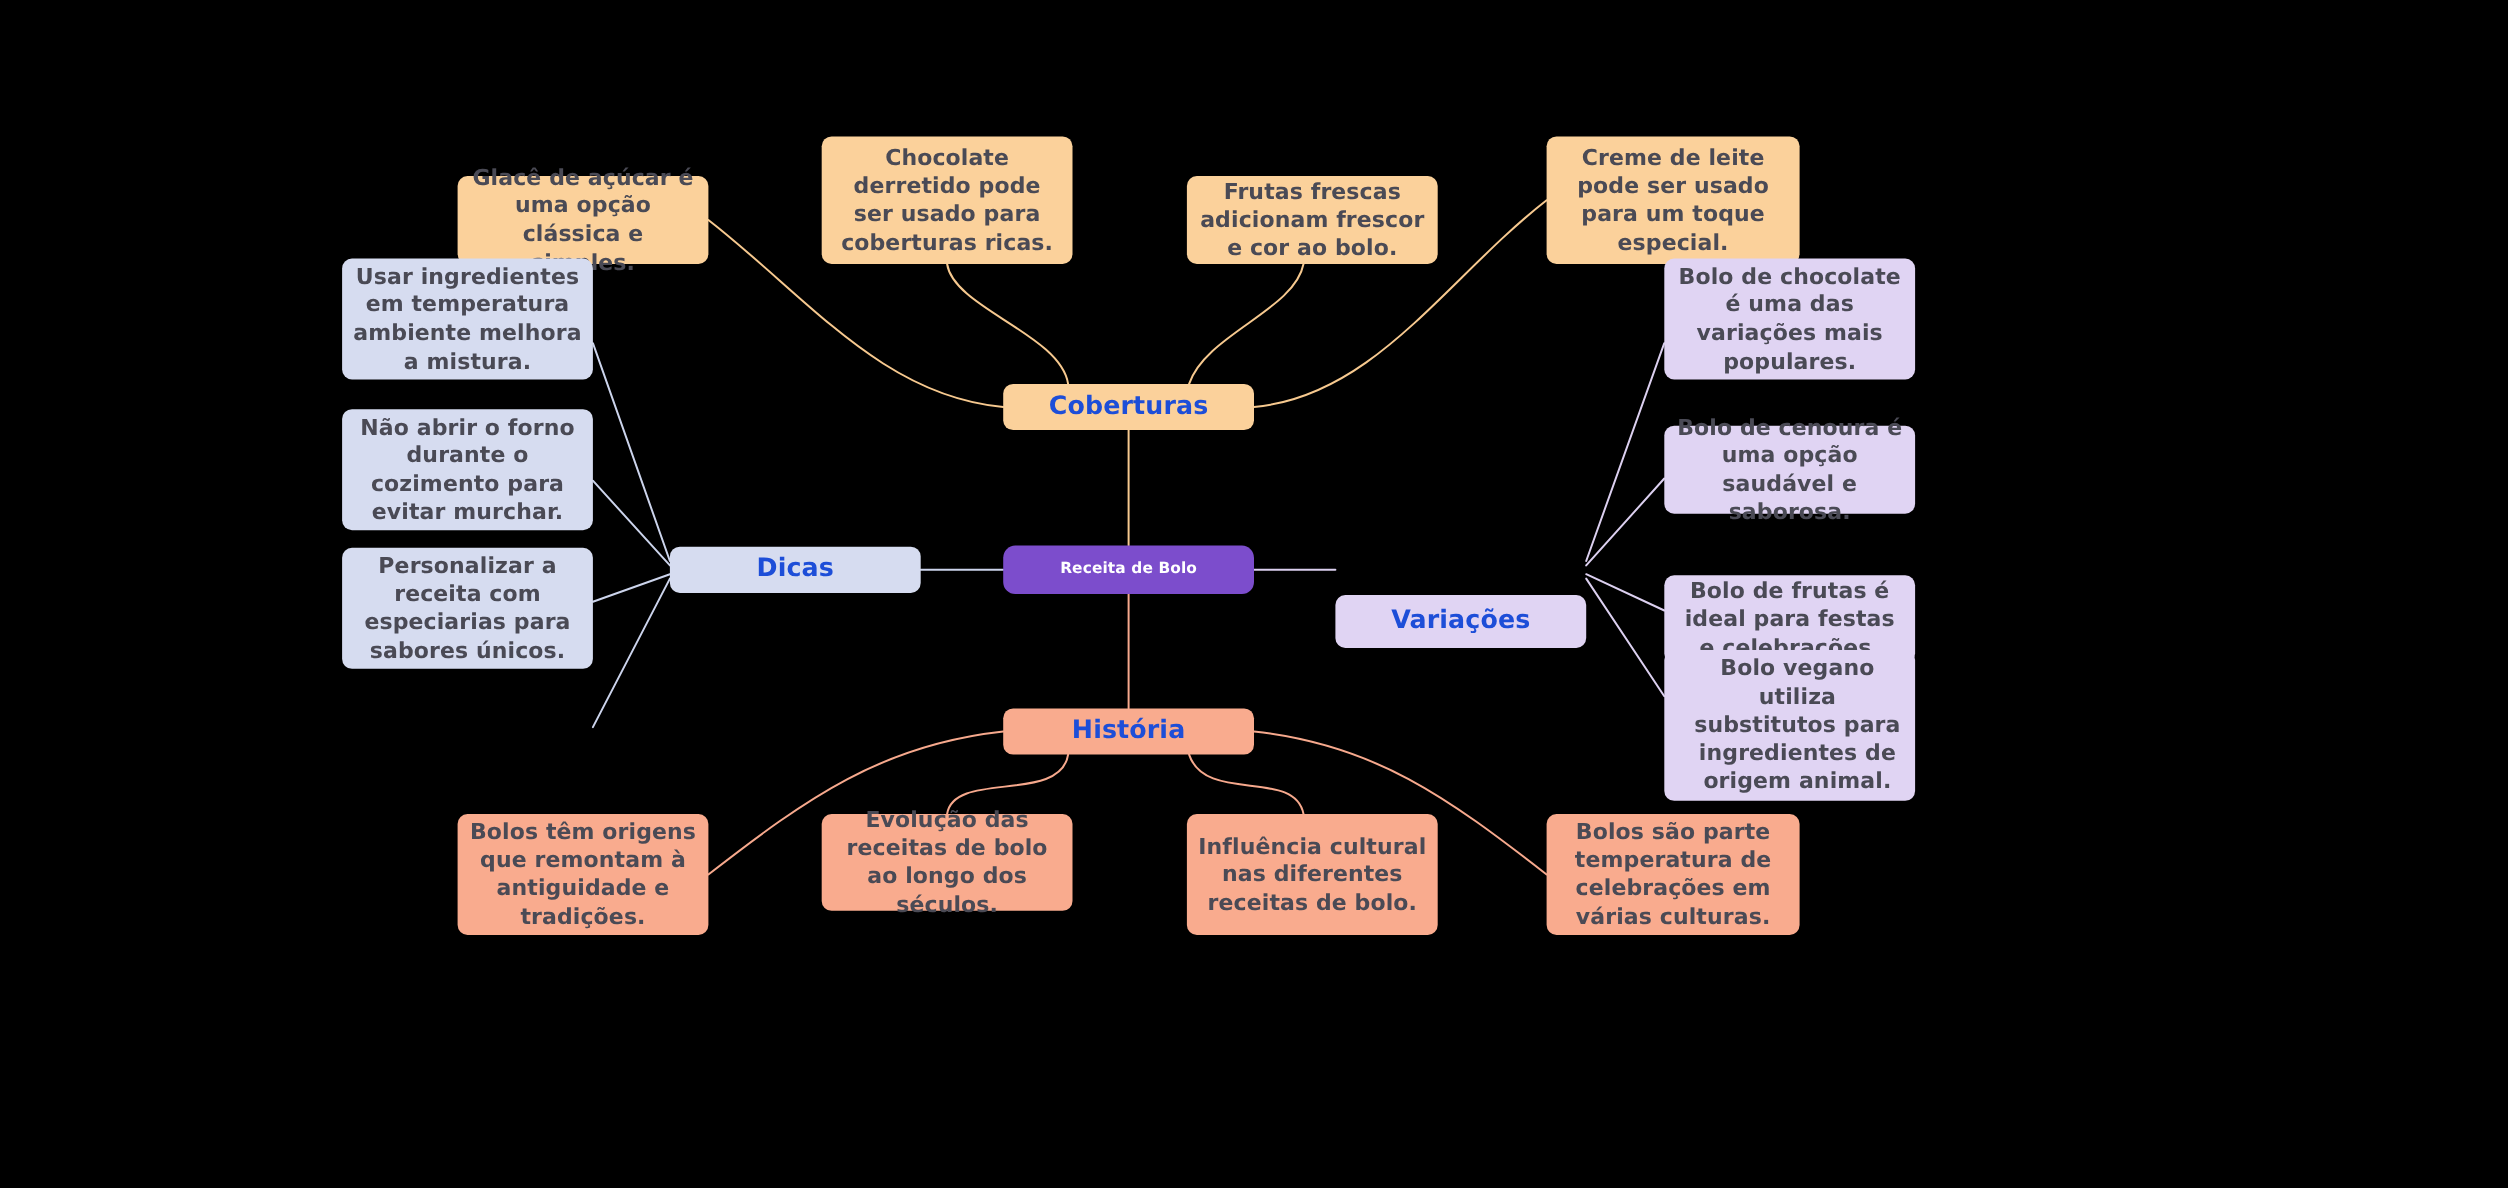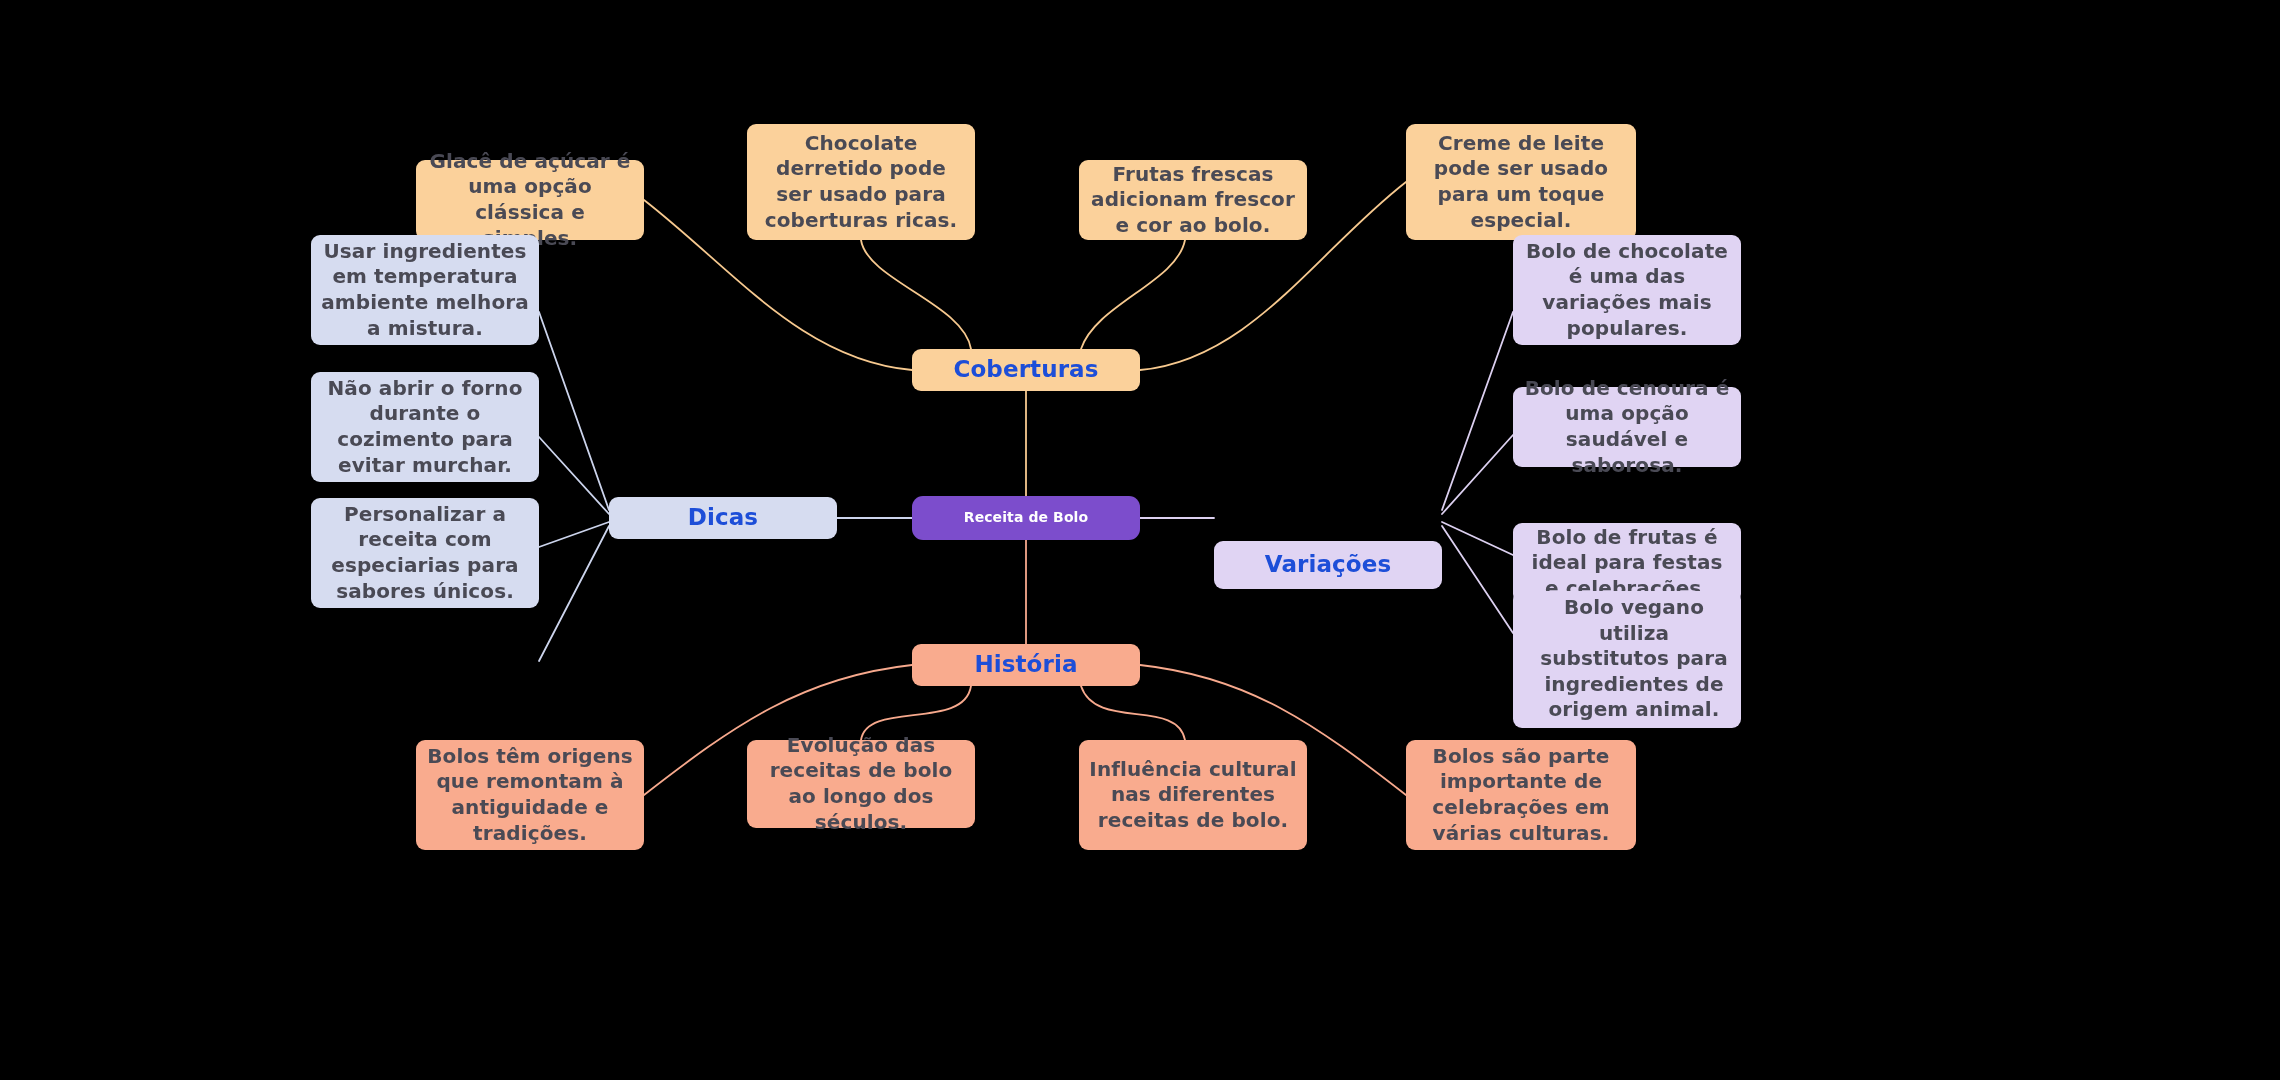--- a/index.html
+++ b/index.html
@@ -104,15 +104,15 @@
   <div class="node node-leaf c-dicas" style="left: 311px; top: 498px; width: 228px; height: 110px;">Personalizar a receita com especiarias para sabores únicos.</div>
 
   <div class="node node-leaf c-variacoes" style="left: 1513px; top: 235px; width: 228px; height: 110px;">Bolo de chocolate é uma das variações mais populares.</div>
   <div class="node node-leaf c-variacoes" style="left: 1513px; top: 387px; width: 228px; height: 80px;">Bolo de cenoura é uma opção saudável e saborosa.</div>
   <div class="node node-leaf c-variacoes" style="left: 1513px; top: 523px; width: 228px; height: 80px;">Bolo de frutas é ideal para festas e celebrações.</div>
   <div class="node node-leaf c-variacoes" style="left: 1513px; top: 590.5px; width: 228px; height: 137px; padding-left: 24px;">Bolo vegano utiliza substitutos para ingredientes de origem animal.</div>
 
   <div class="node node-leaf c-historia" style="left: 416px; top: 740px; width: 228px; height: 110px;">Bolos têm origens que remontam à antiguidade e tradições.</div>
   <div class="node node-leaf c-historia" style="left: 747px; top: 740px; width: 228px; height: 88px;">Evolução das receitas de bolo ao longo dos séculos.</div>
   <div class="node node-leaf c-historia" style="left: 1079px; top: 740px; width: 228px; height: 110px;">Influência cultural nas diferentes receitas de bolo.</div>
-  <div class="node node-leaf c-historia" style="left: 1406px; top: 740px; width: 230px; height: 110px;">Bolos são parte importante de celebrações em várias culturas.</div>
+  <div class="node node-leaf c-historia" style="left: 1406px; top: 740px; width: 230px; height: 110px;">Bolos são parte temperatura de celebrações em várias culturas.</div>
 
 </div>
 
 </body></html>

